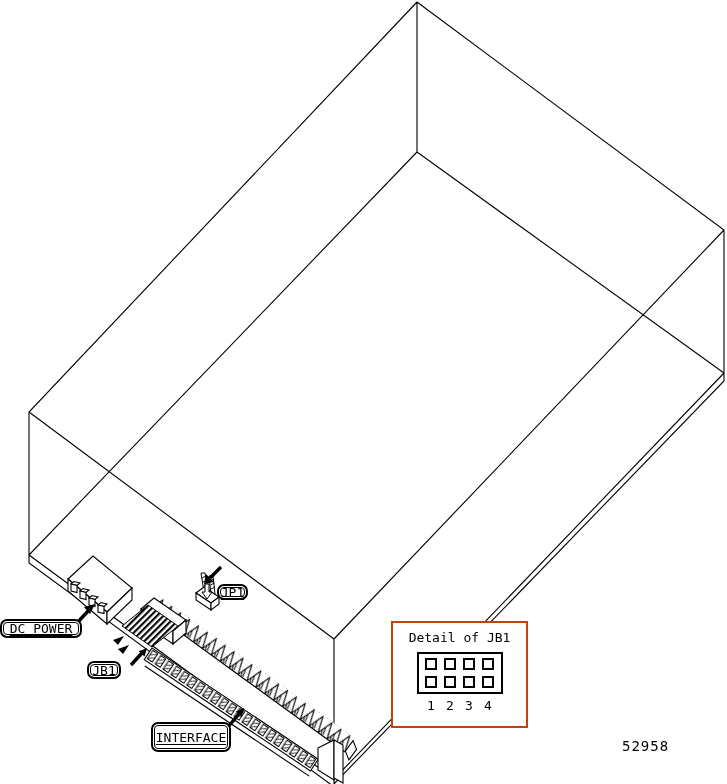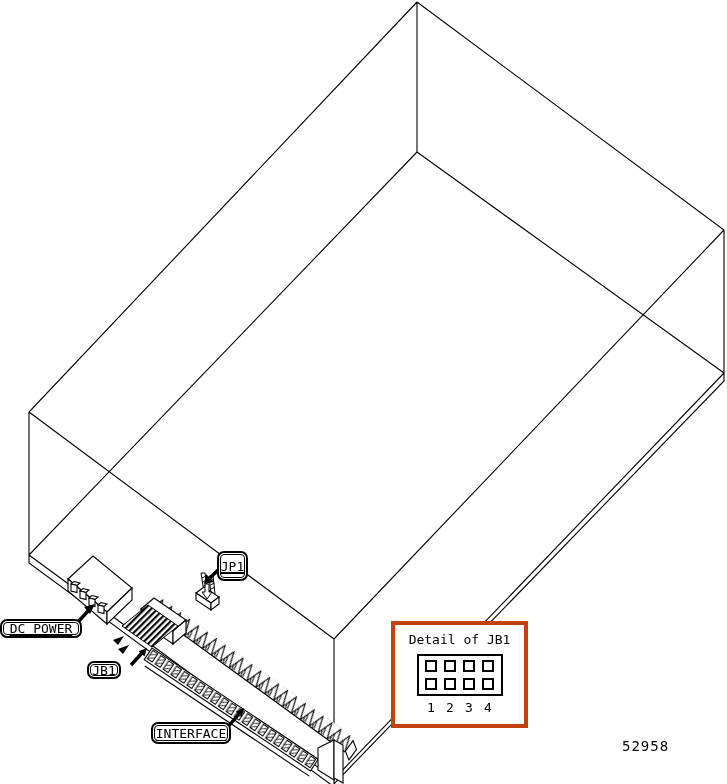--- a/index.html
+++ b/index.html
@@ -13,21 +13,21 @@
     border:2px solid #000;border-radius:7px;
     display:flex;align-items:center;justify-content:center;
     font-size:13px;line-height:1;z-index:5;
   }
   .callout::after{
     content:"";position:absolute;inset:1px;border:1px solid #000;border-radius:4px;pointer-events:none;
   }
   .callout span{text-decoration:underline;text-underline-offset:2px;white-space:nowrap;}
   .detail{
     position:absolute;left:391px;top:621px;width:137px;height:107px;
-    box-sizing:border-box;background:#fff;border:4px solid #c2410c;z-index:4;
+    box-sizing:border-box;background:#fff;border:2px solid #c2410c;z-index:4;
   }
   .detail-title{text-align:center;margin-top:7px;font-size:13px;letter-spacing:0;}
   .pin-block{
     box-sizing:border-box;margin:7px auto 0;border:2px solid #000;background:#fff;
     padding:4px 5px;display:grid;grid-template-columns:repeat(4,12px);
     grid-auto-rows:12px;gap:6px 7px;width:86px;justify-content:center;
   }
   .pin-sq{box-sizing:border-box;border:2px solid #000;background:#fff;}
   .pin-nums{
     width:86px;margin:4px auto 0;display:grid;grid-template-columns:repeat(4,12px);
@@ -139,27 +139,27 @@
       <line x1="131" y1="665" x2="142" y2="653"></line>
       <polygon points="147,648 144.6,656.6 138.6,651.2" stroke="none"></polygon>
       <line x1="227" y1="728" x2="239" y2="714"></line>
       <polygon points="244,708 241.8,716.7 235.8,711.5" stroke="none"></polygon>
     </g>
   </svg>
 
   <div class="callout" style="left:0px;top:619px;width:82px;height:19px;align-items:center;">
     <span>DC POWER</span>
   </div>
-  <div class="callout" style="left:217px;top:551px;width:31px;height:30px;text-decoration:underline;">
+  <div class="callout" style="left:217px;top:584px;width:31px;height:16px;text-decoration:underline;">
     <span>JP1</span>
   </div>
   <div class="callout" style="left:87px;top:661px;width:34px;height:18px;">
     <span>JB1</span>
   </div>
-  <div class="callout" style="left:151px;top:722px;width:80px;height:22px;">
+  <div class="callout" style="left:151px;top:722px;width:80px;height:30px;">
     <span>INTERFACE</span>
   </div>
 
   <div class="detail">
     <div class="detail-title">Detail of JB1</div>
     <div class="pin-block">
       <div class="pin-sq"></div>
       <div class="pin-sq"></div>
       <div class="pin-sq"></div>
       <div class="pin-sq"></div>

